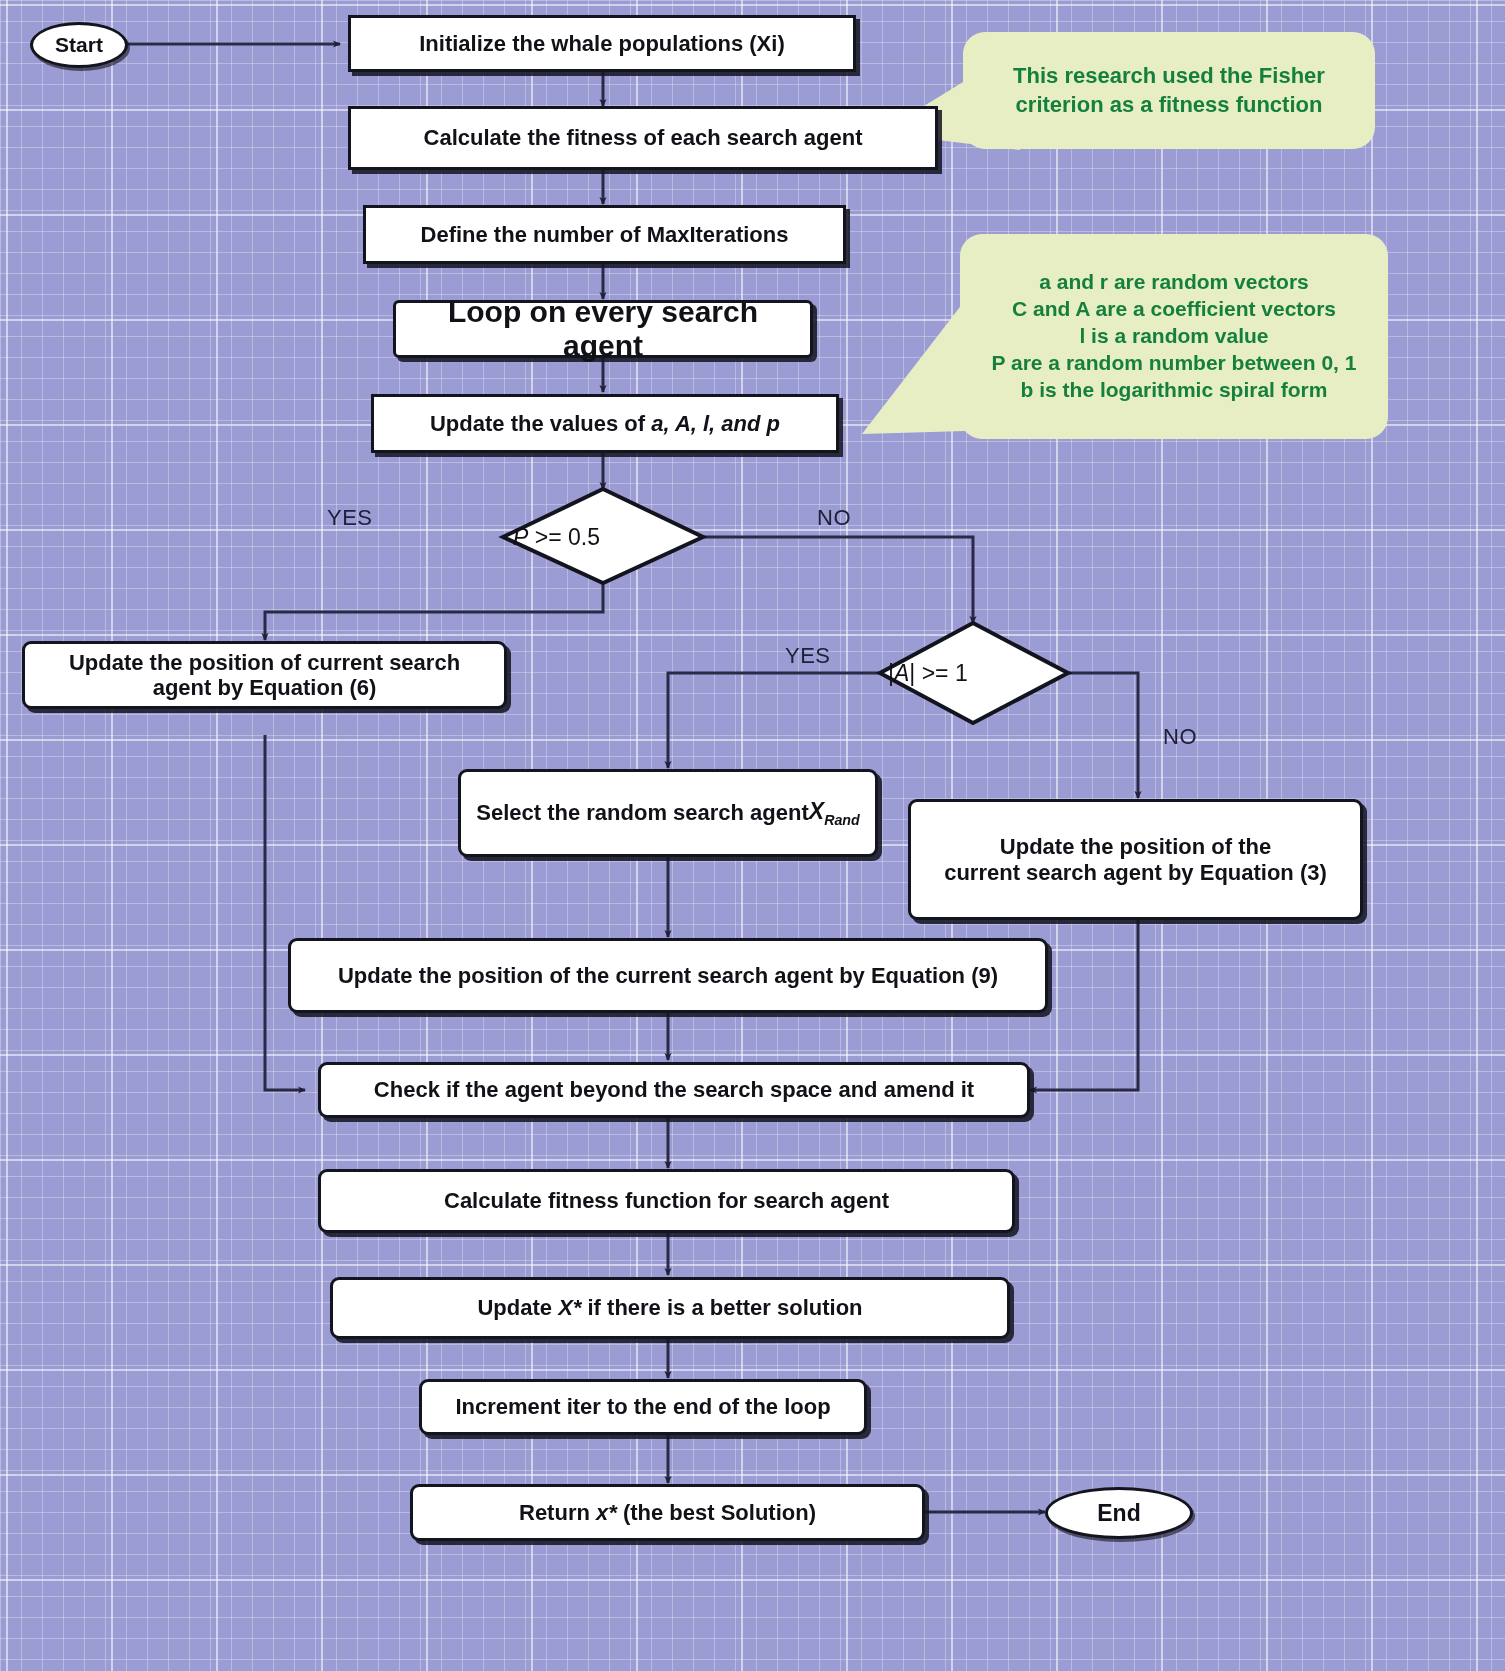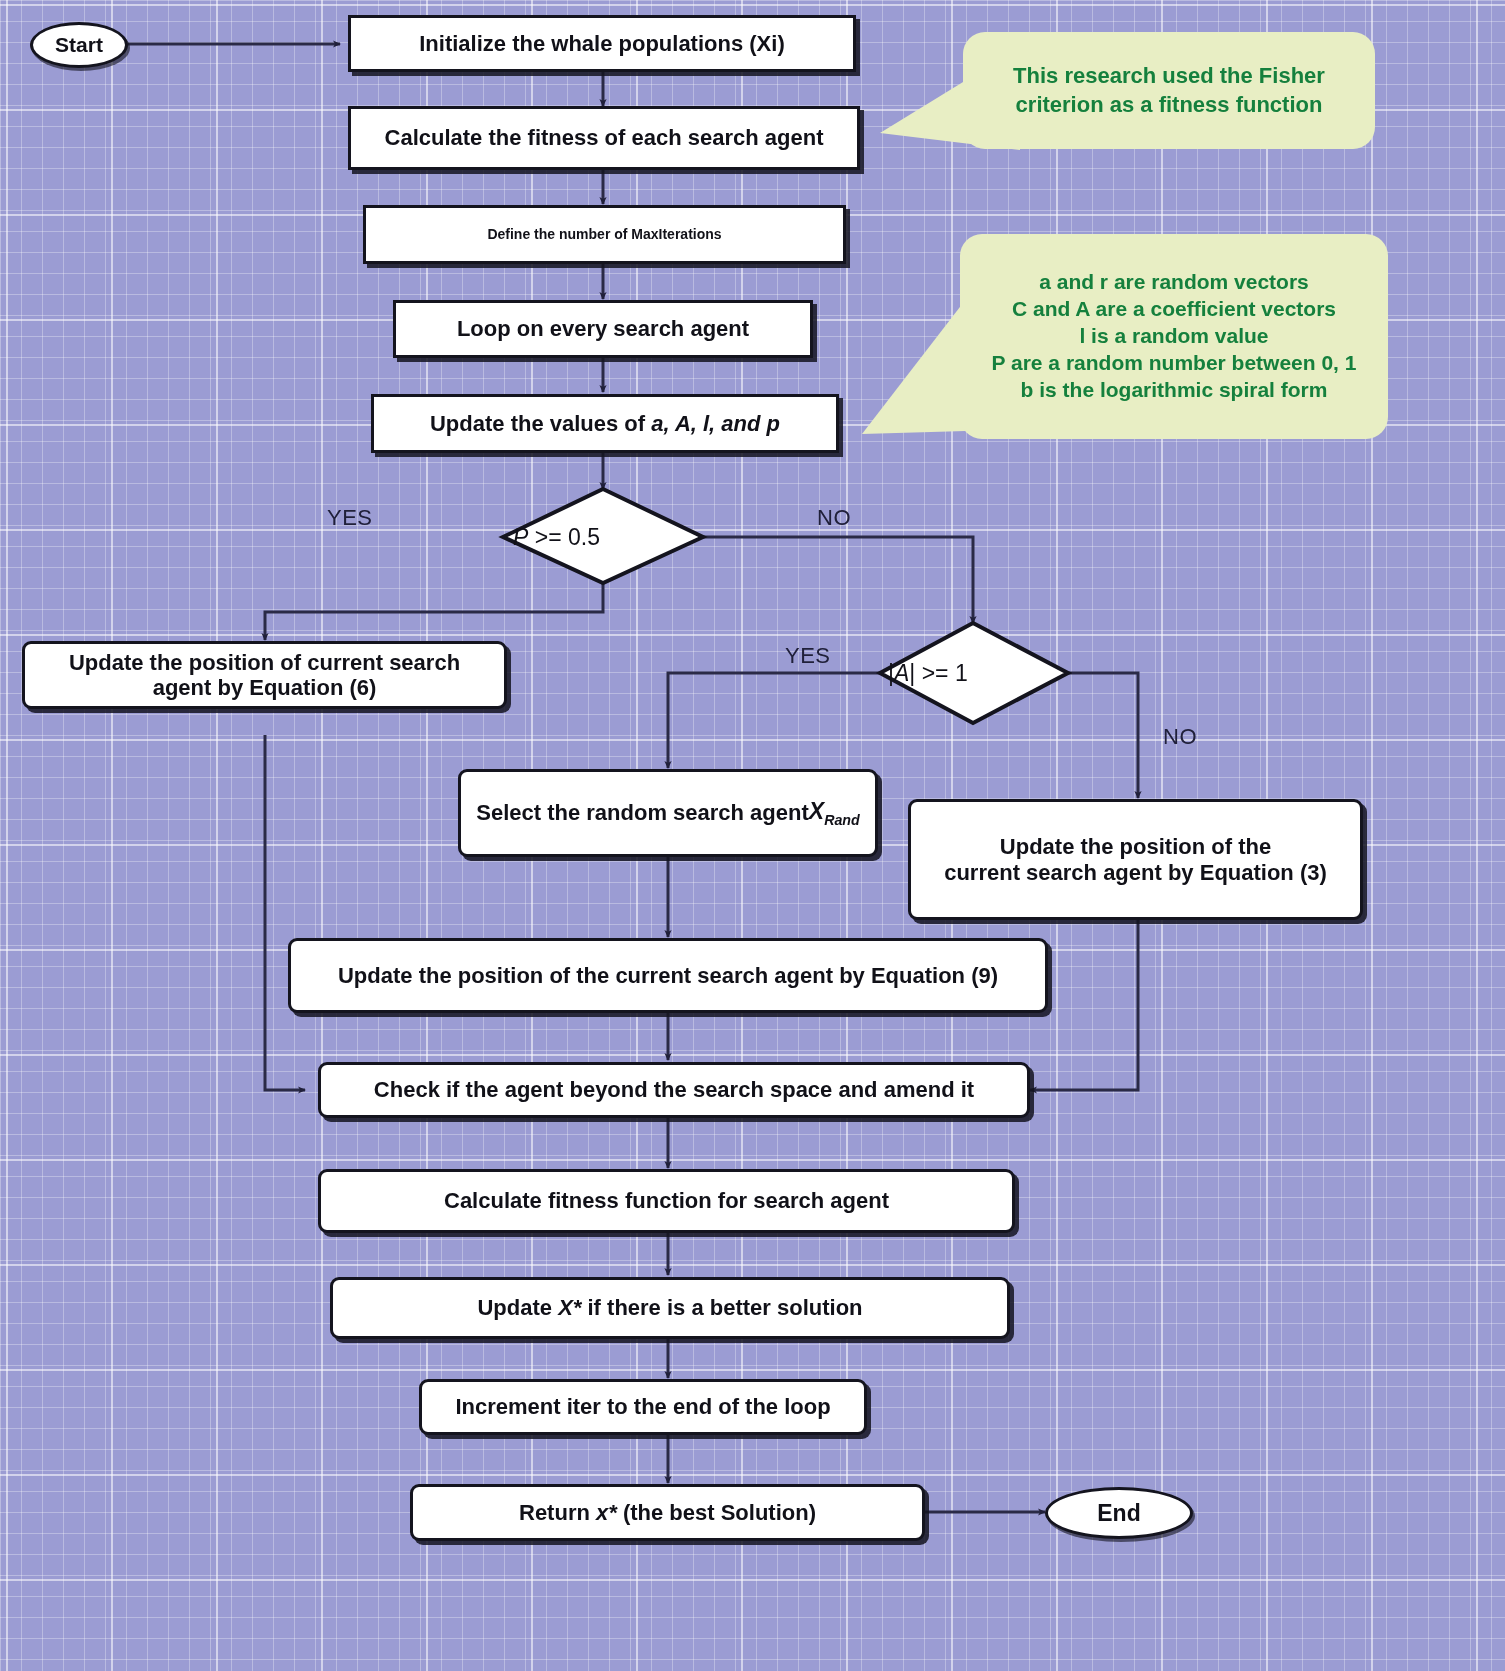--- a/index.html
+++ b/index.html
@@ -147,29 +147,29 @@
   </div>
 
   <div class="term" style="left:1045px;top:1487px;width:148px;height:52px;font-size:23px;">
     <span>End</span>
   </div>
 
   <div class="node" style="left:348px;top:15px;width:508px;height:57px;font-size:22px;">
     <span>Initialize the whale populations (Xi)</span>
   </div>
 
-  <div class="node" style="left:348px;top:106px;width:512px;height:64px;font-size:22px;">
+  <div class="node" style="left:348px;top:106px;width:590px;height:64px;font-size:22px;">
     <span>Calculate the fitness of each search agent</span>
   </div>
 
-  <div class="node" style="left:363px;top:205px;width:483px;height:59px;font-size:14px;">
+  <div class="node" style="left:363px;top:205px;width:483px;height:59px;font-size:22px;">
     <span>Define the number of MaxIterations</span>
   </div>
 
-  <div class="node" style="left:393px;top:300px;width:420px;height:58px;font-size:22px;">
+  <div class="node" style="left:393px;top:300px;width:420px;height:58px;font-size:30px;border-radius:6px;">
     <span>Loop on every search agent</span>
   </div>
 
   <div class="node" style="left:371px;top:394px;width:468px;height:59px;font-size:22px;">
     <span>
       <span>Update the values of </span><span class="italic">a, A, l, and p</span>
     </span>
   </div>
 
   <div class="node rounded" style="left:22px;top:641px;width:485px;height:68px;font-size:22px;flex-direction:column;align-items:center;">

